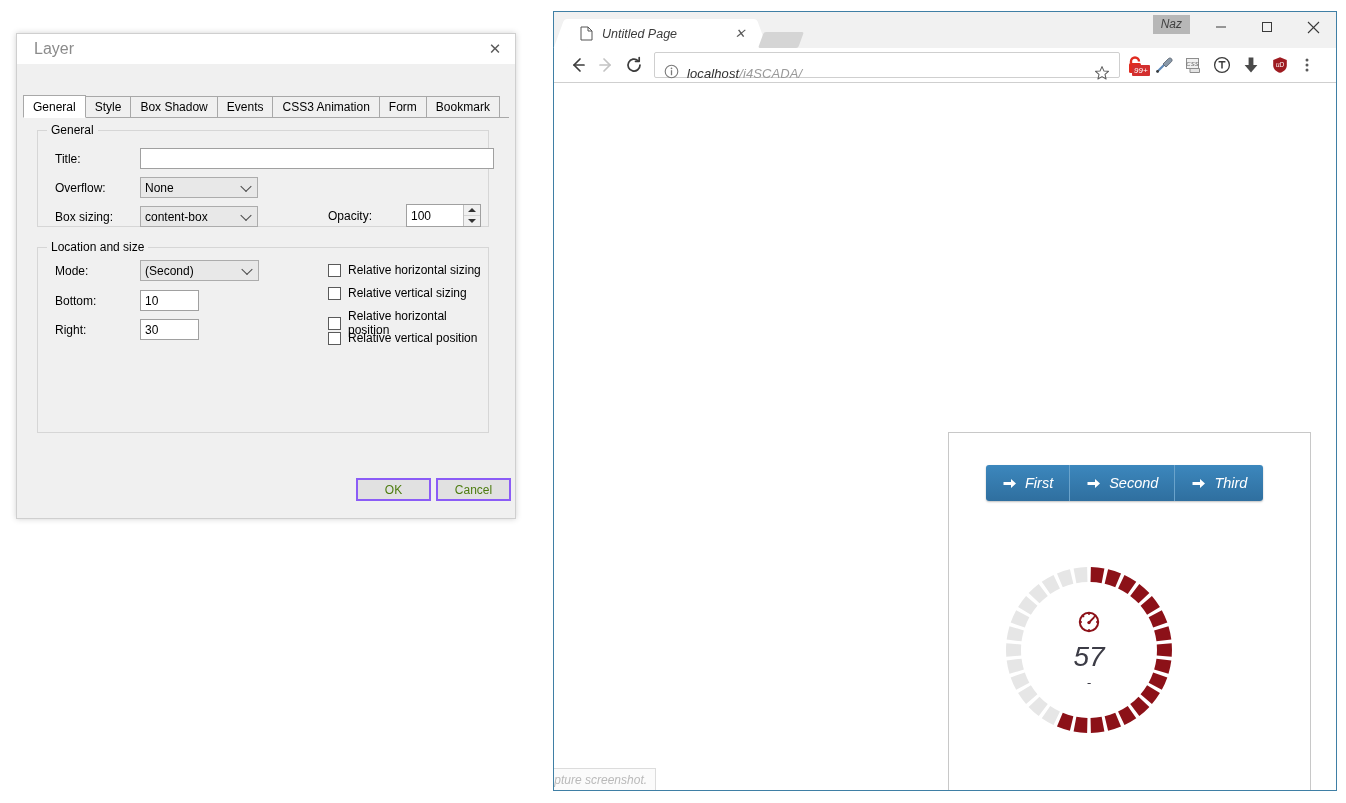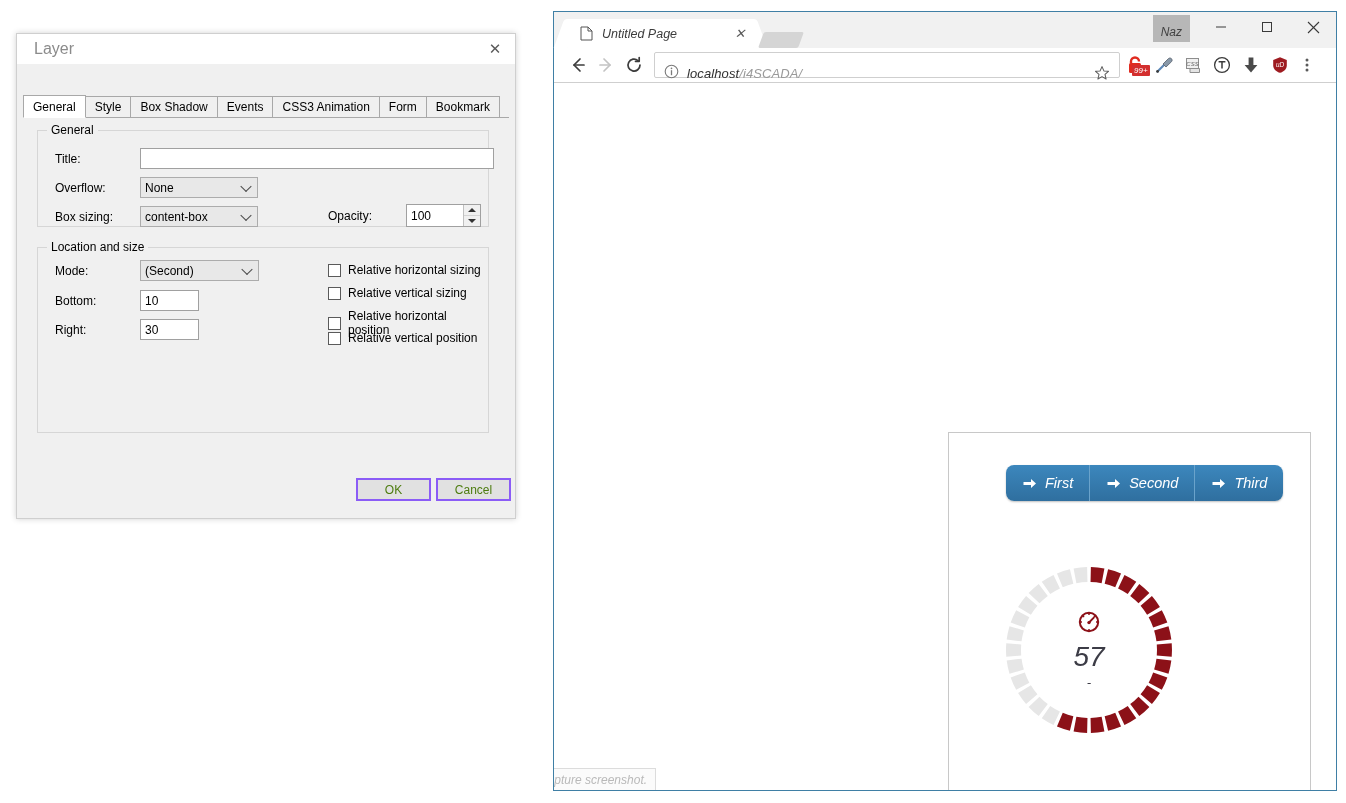--- a/index.html
+++ b/index.html
@@ -188,21 +188,21 @@
     position: absolute; left: 207px; top: 20px;
     width: 40px; height: 16px;
     background: #d5d5d5;
     transform: skewX(-20deg);
     border-radius: 2px;
     cursor: pointer;
   }
   #naz-chip {
     position: absolute; right: 146px; top: 3px;
     background: #b7b7b7; color: #424242;
-    font-size: 12px; padding: 10px 8px 3px;
+    font-size: 12px; padding: 2px 8px 3px;
   }
   .wincontrol {
     position: absolute; top: 0; width: 46px; height: 30px;
     display: flex; align-items: center; justify-content: center;
     cursor: pointer; color: #3a3a3a;
   }
   #wc-min { right: 92px; }
   #wc-max { right: 46px; }
   #wc-close { right: 0; }
 
@@ -249,23 +249,22 @@
   #content-panel {
     position: absolute; left: 394px; top: 349px;
     width: 363px; height: 360px;
     border: 1px solid #c8c8c8;
     background: #fff;
   }
 
   #btn-group {
     position: absolute; left: 37px; top: 32px;
     display: flex;
-    border-radius: 8px; overflow: hidden;
+    border-radius: 3px; overflow: hidden;
     box-shadow: 0 1px 2px rgba(0,0,0,.25);
-    margin-left: 20px;
   }
   .navbtn3 {
     height: 36px;
     padding: 0 16px;
     background: linear-gradient(to bottom, #3c87bd 0%, #2f6f9f 100%);
     color: #ffffff; font-size: 14.5px;
     display: flex; align-items: center; gap: 8px;
     border-right: 1px solid #2a6governed;
     border-right: 1px solid #2a6punk;
     cursor: pointer;

